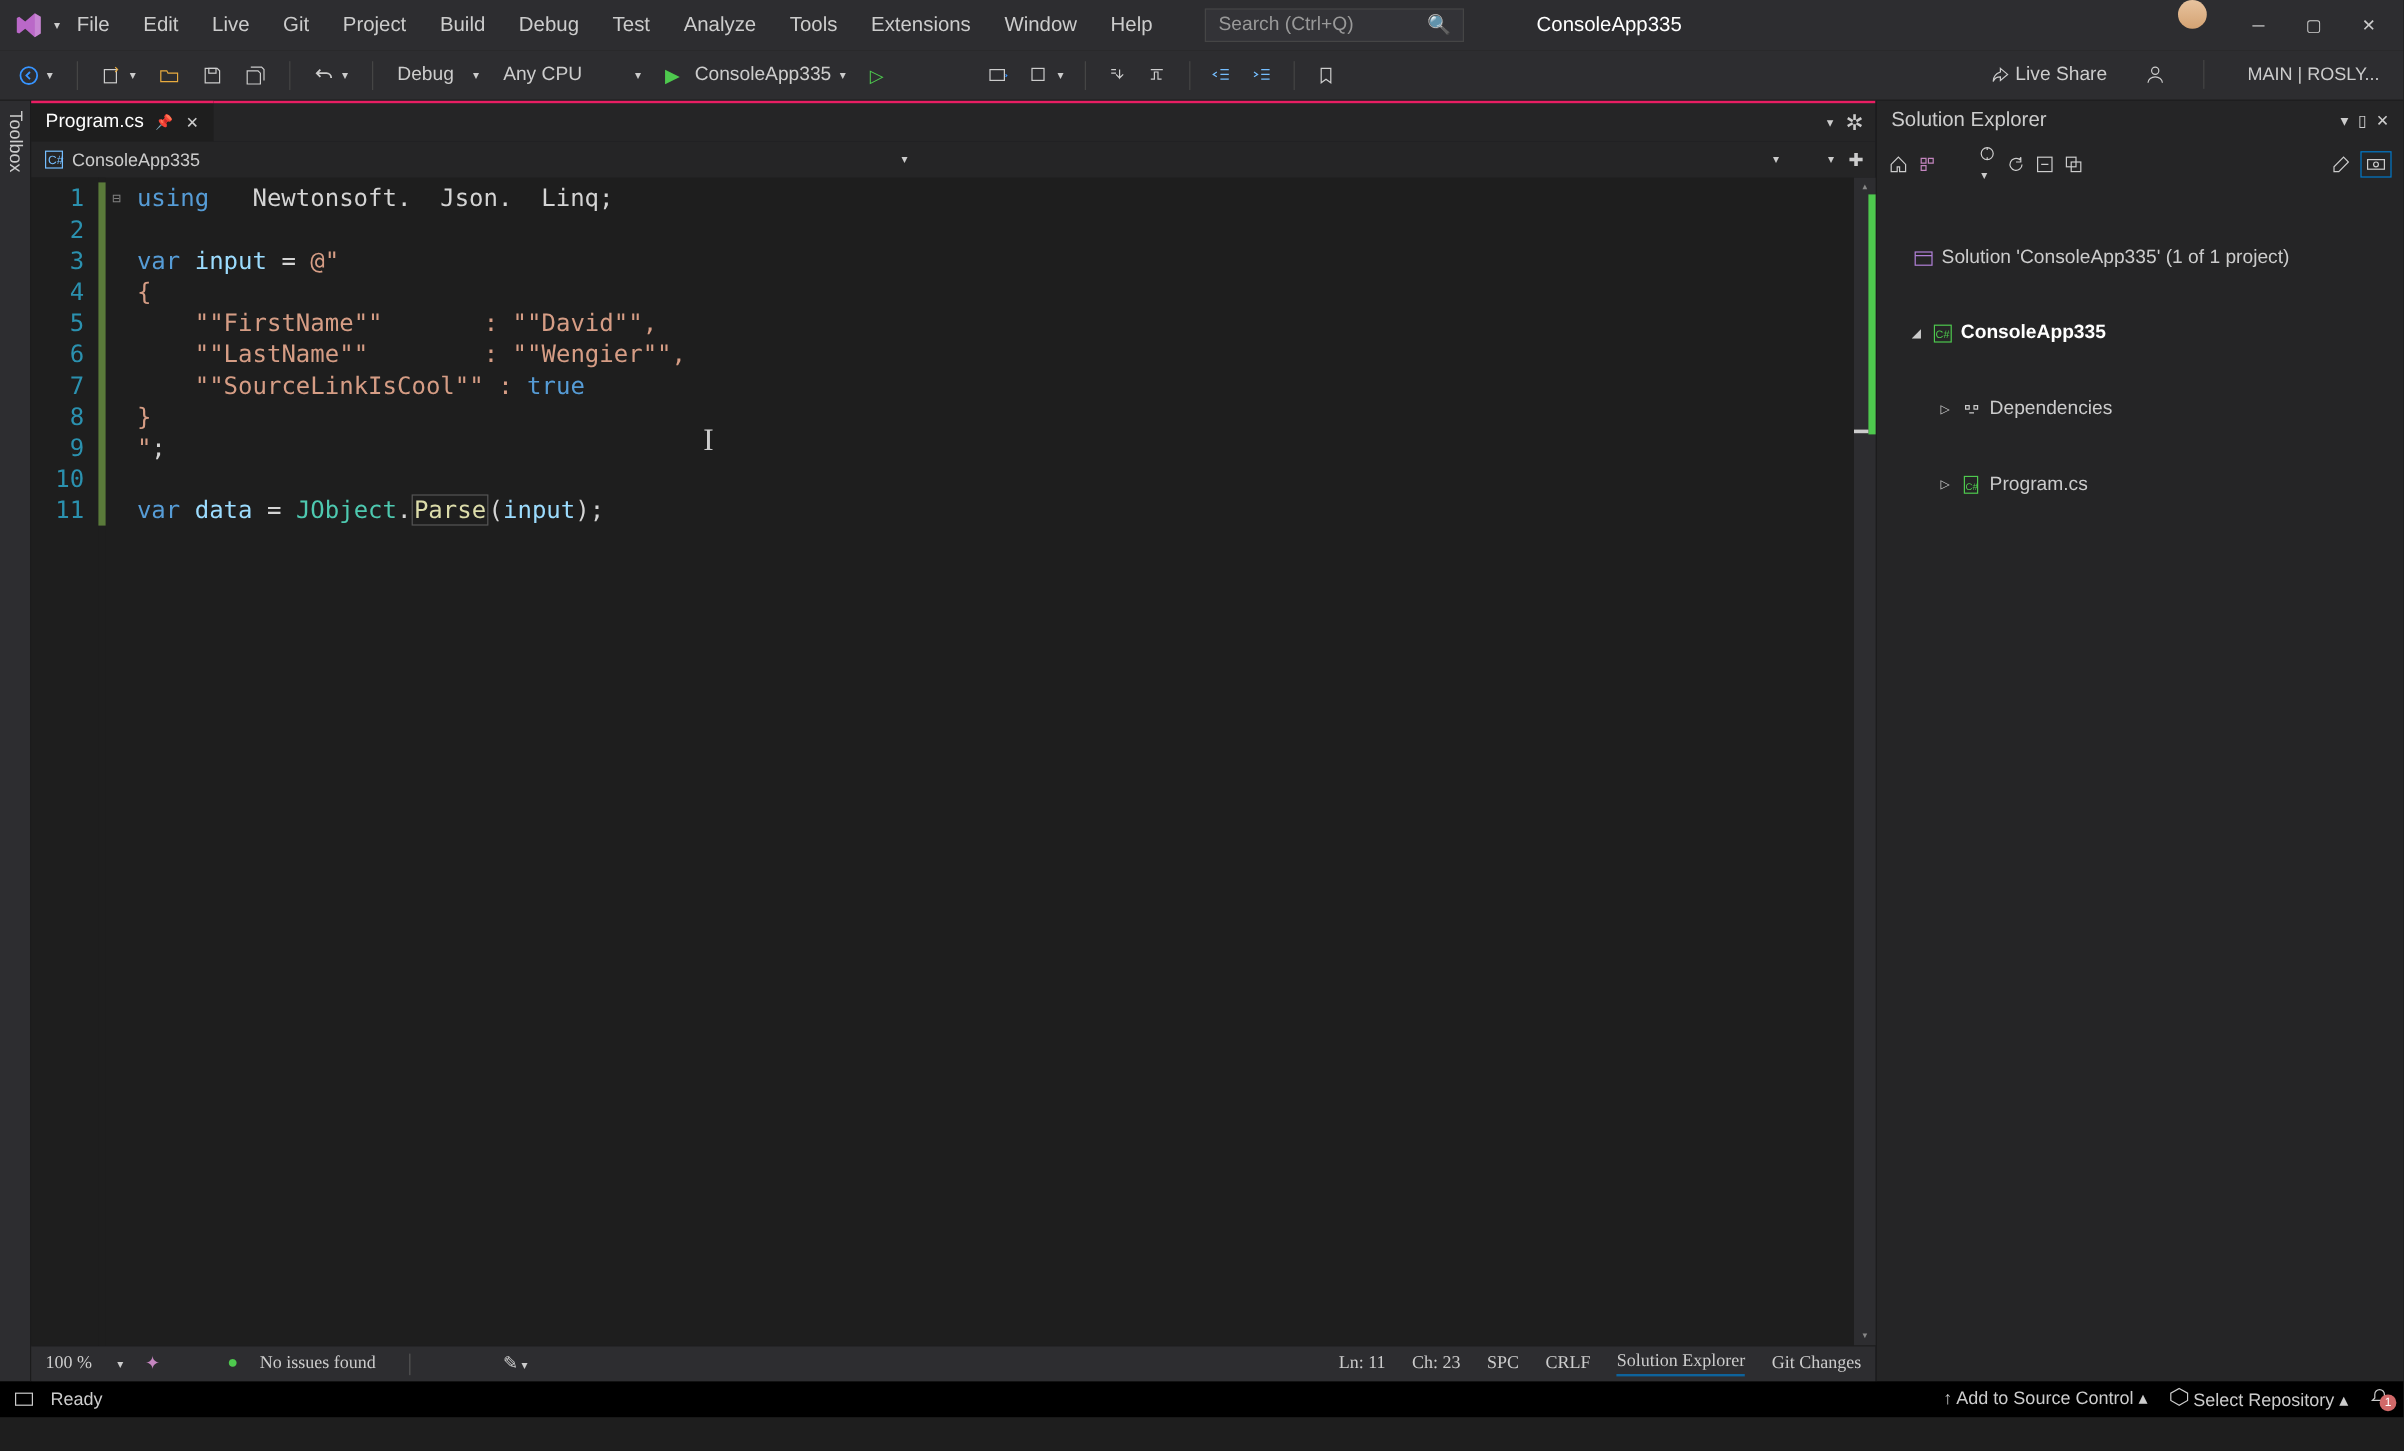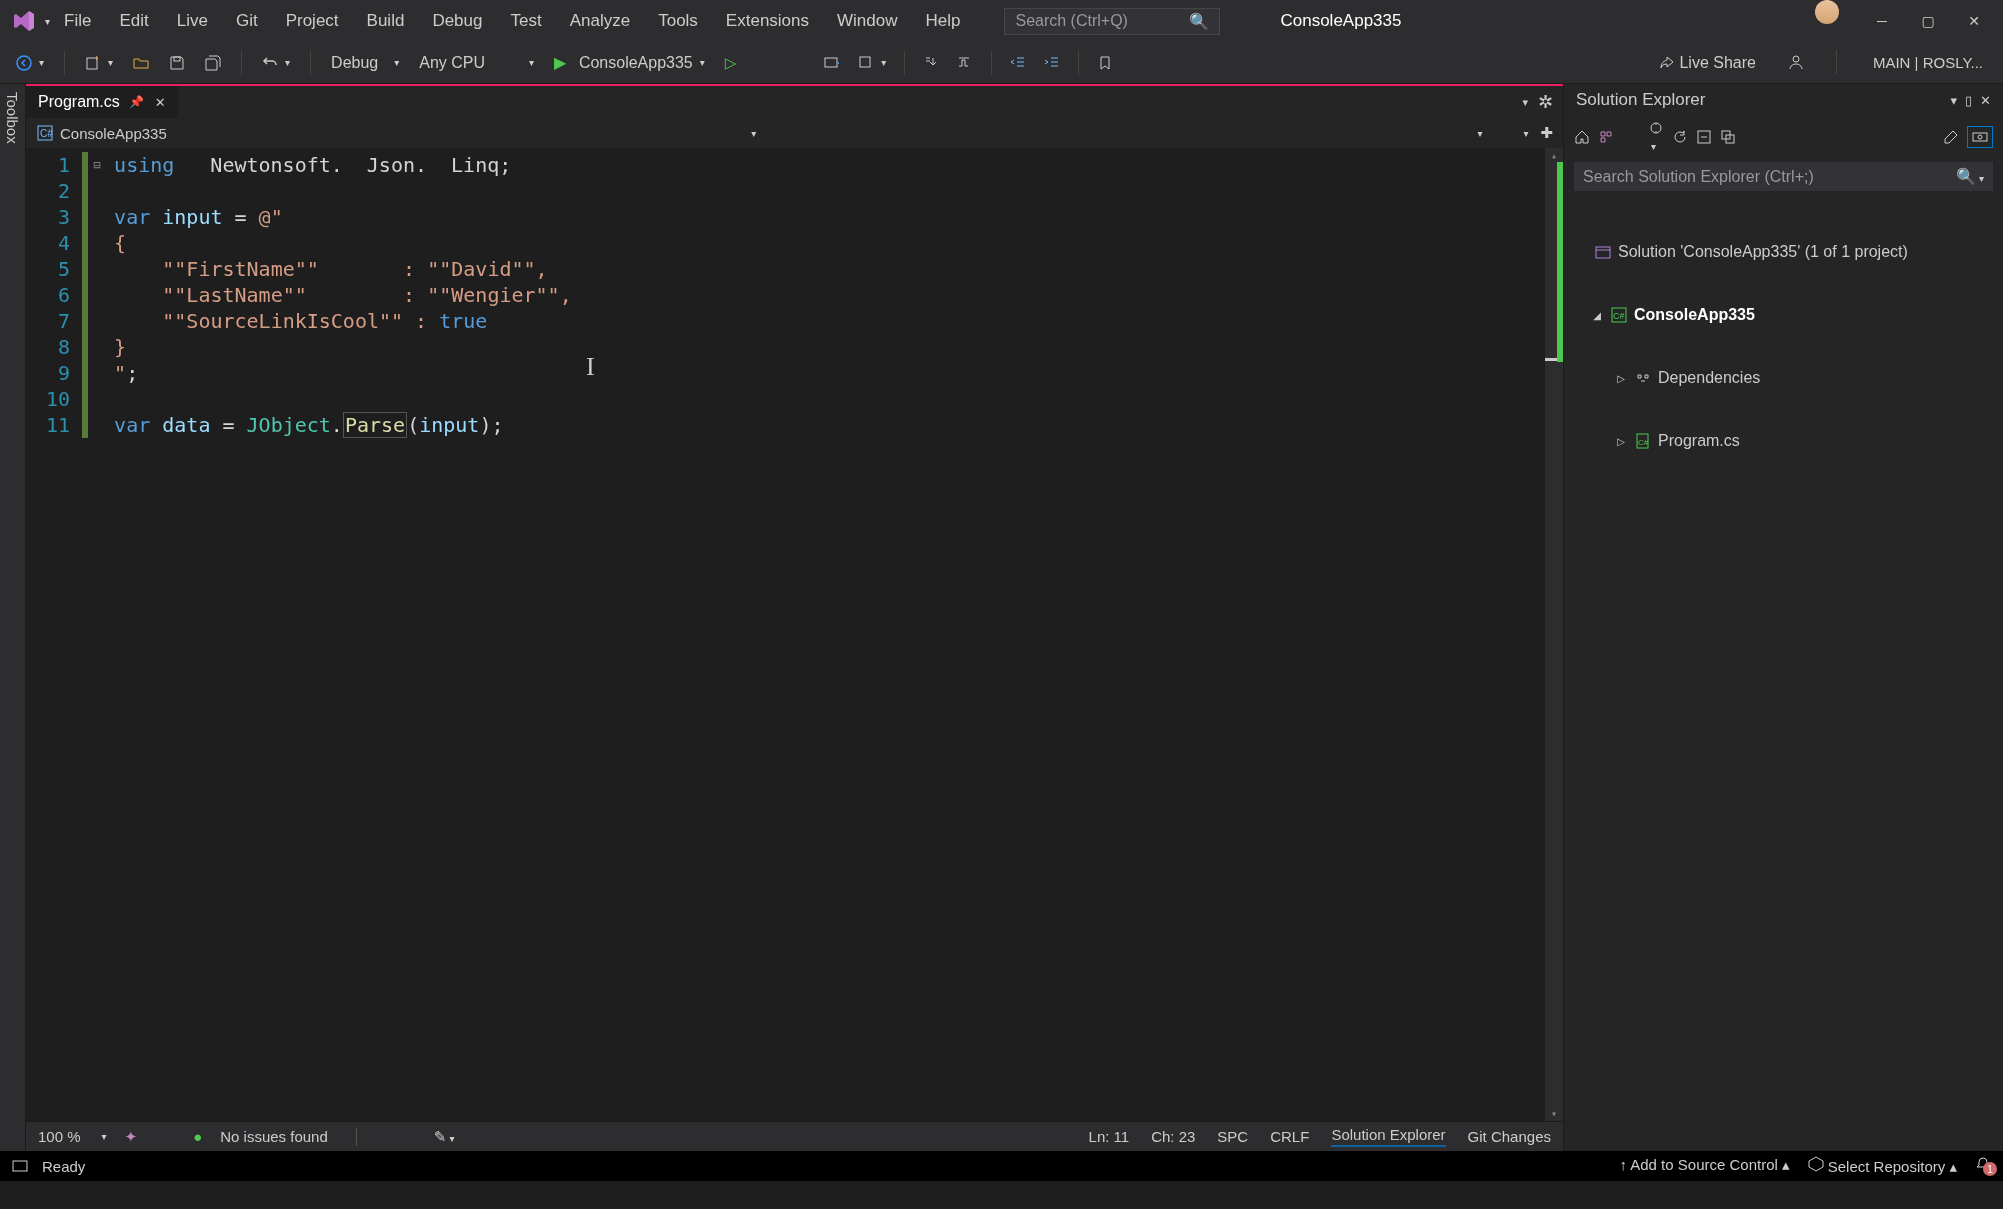--- a/index.html
+++ b/index.html
@@ -212,20 +212,21 @@
   .editor-bottombar{
     height:30px;
     background:#2d2d30;
     display:flex;
     align-items:center;
     padding:0 12px;
     gap:18px;
     font-size:15px;
     color:#ccc;
     border-top:1px solid #1b1b1c;
+    font-family:Liberation Serif, serif;
   }
   .eb-right{margin-left:auto;display:flex;gap:22px;align-items:center;text-align:right;}
   .tab-link{border-bottom:2px solid #0e639c;padding-bottom:2px;}
 
   .statusbar{
     height:30px;
     background:#1b1b3a;
     background:#16161d;
     background:#121226;
     background:#0b0b2b;
@@ -568,24 +569,20 @@
             </svg>
           </span>
         <span class="active-btn">
             <svg class="ic" viewBox="0 0 16 16">
               <rect x="1" y="4" width="14" height="8" fill="none" stroke="#ccc"></rect>
               <circle cx="8" cy="8" r="2" fill="none" stroke="#ccc"></circle>
             </svg>
           </span>
       </div>
     </div>
-    <div class="se-search">
-      <span>Search Solution Explorer (Ctrl+;)</span>
-      <span class="mag">🔍<span class="dropdown-arrow">▾</span></span>
-    </div>
     <div class="tree">
       <div class="tree-row">
         <span class="expander"></span>
         <span class="tree-icon">
             <svg width="16" height="16">
               <rect x="1" y="3" width="14" height="11" fill="none" stroke="#b180d7"></rect>
               <path d="M1 6h14" stroke="#b180d7"></path>
             </svg>
           </span>
         <span>Solution 'ConsoleApp335' (1 of 1 project)</span>

